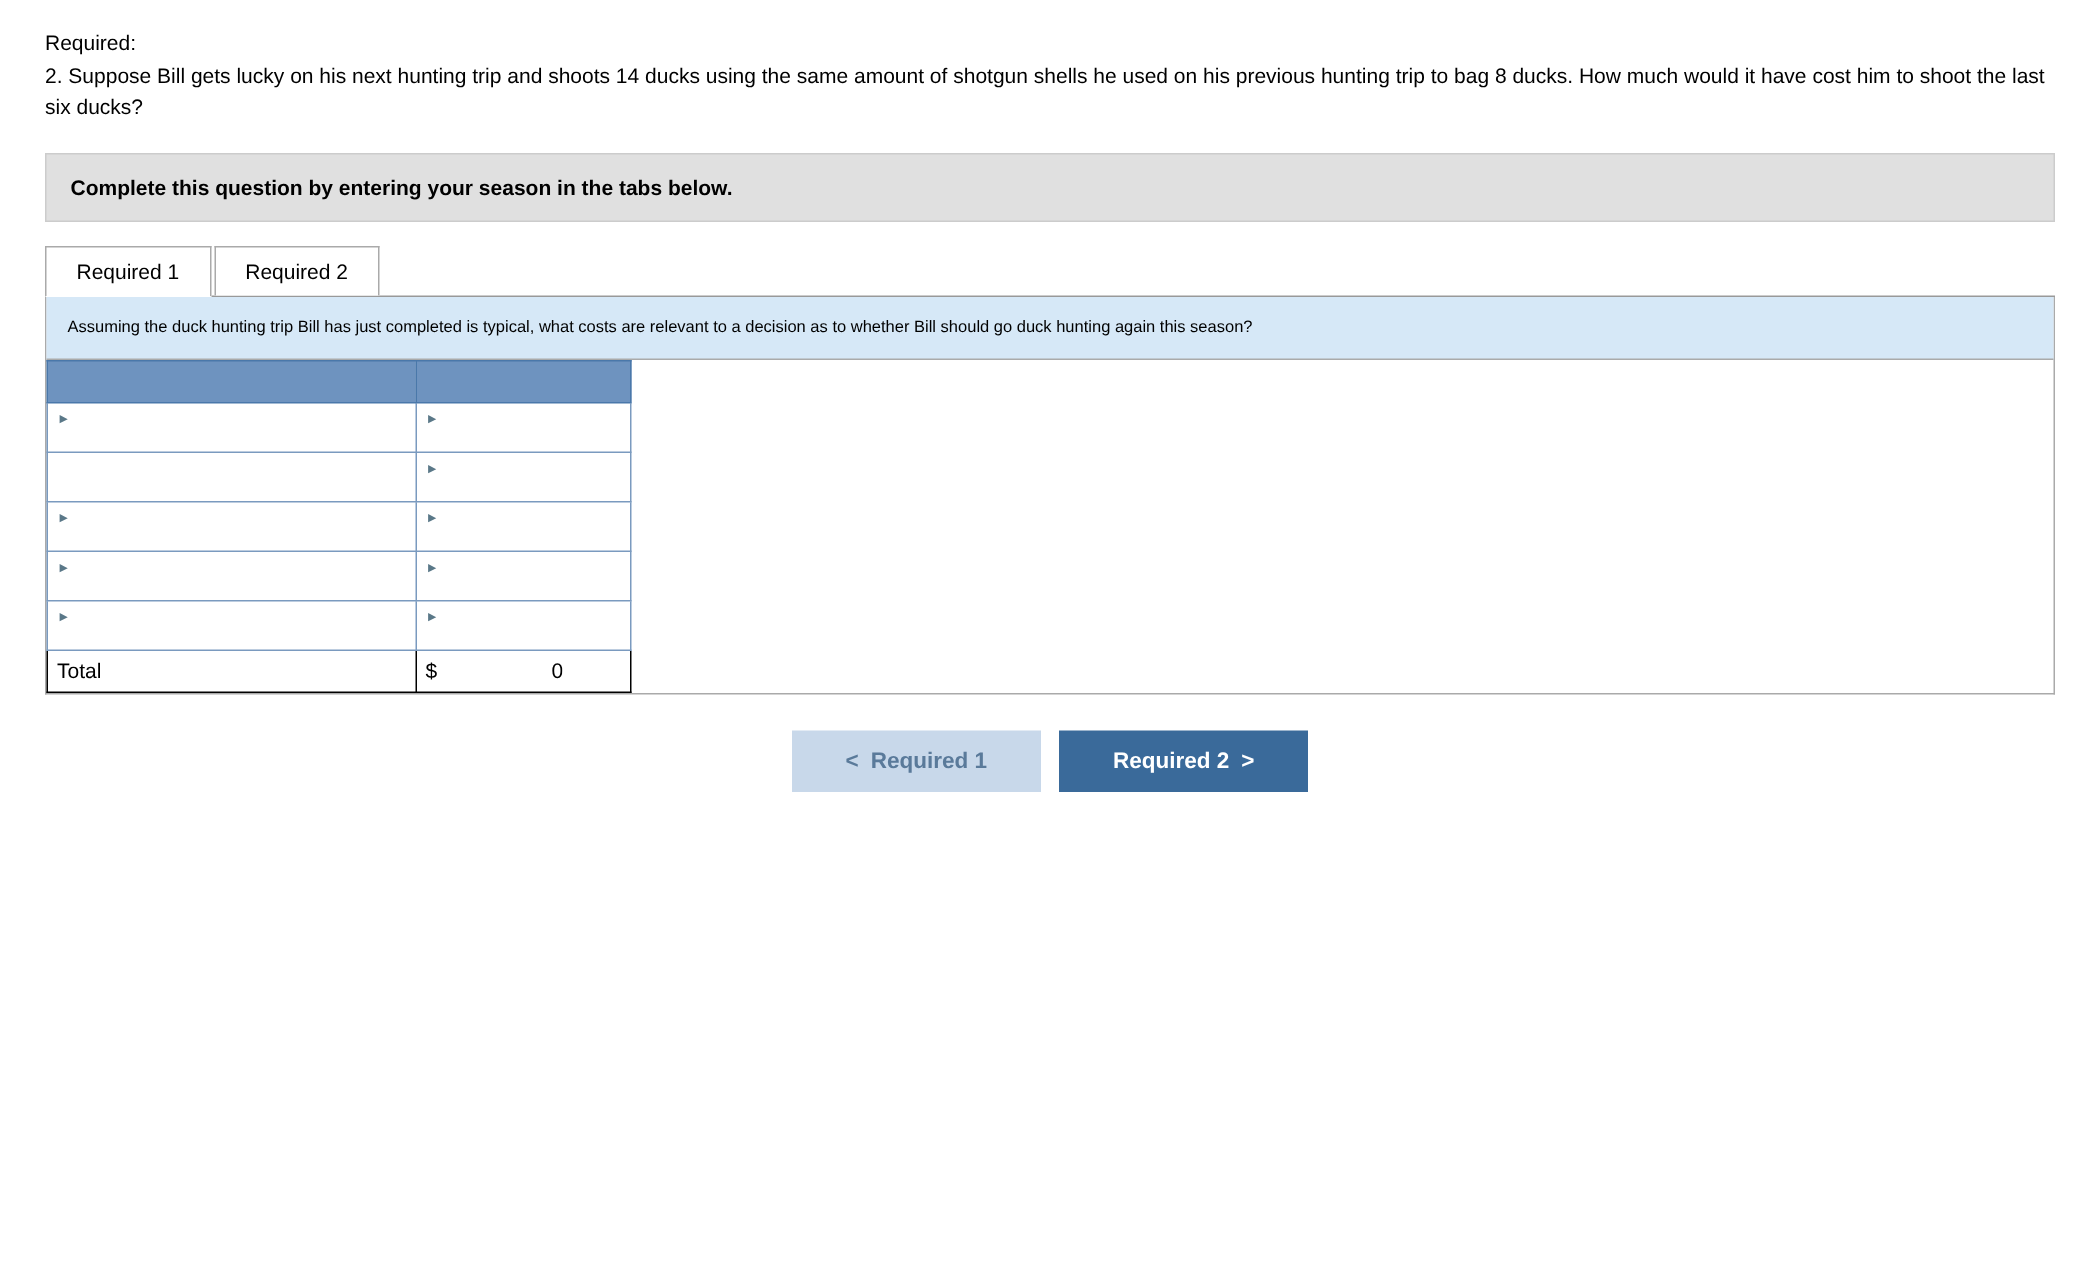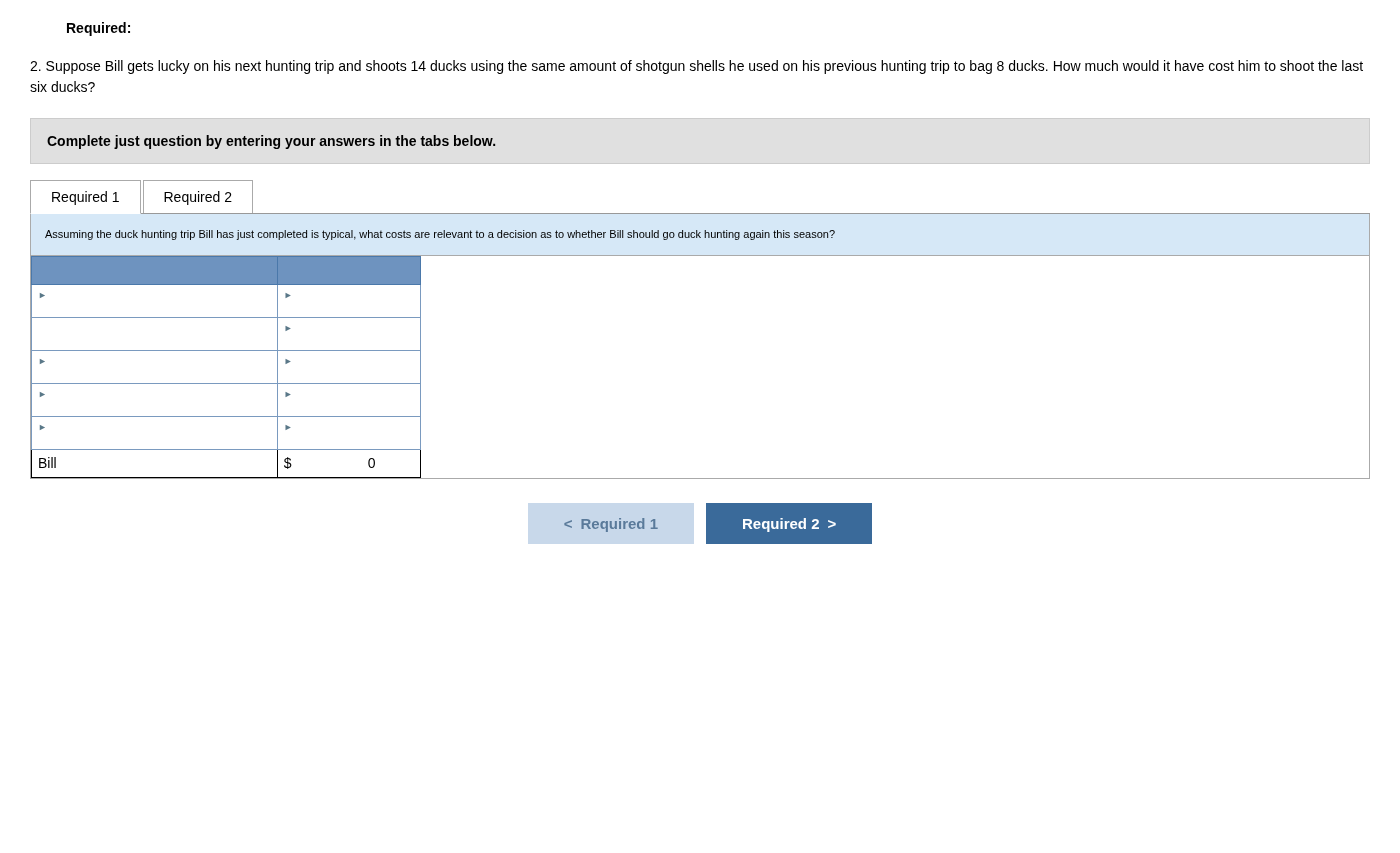--- a/index.html
+++ b/index.html
@@ -12,23 +12,22 @@
       font-family: Arial, sans-serif;
       font-size: 14px;
       background: #ffffff;
       color: #000000;
       padding: 20px 30px;
       width: 1400px;
       min-height: 853px;
     }
 
     .required-header {
-      font-weight: bold;
+      font-weight: normal;
       margin-bottom: 4px;
-      margin-left: 36px;
     }
 
     .question-text {
       line-height: 1.5;
       margin-bottom: 20px;
     }
 
     .instructions-box {
       background-color: #e0e0e0;
       padding: 14px 16px;
@@ -183,25 +182,25 @@
       font-size: 9px;
       color: #5a7888;
     }
   </style>
 </head>
 <body>
 
 <div class="required-header">Required:</div>
 
 <div class="question-text">
-  <div style="margin-top: 20px;">2. Suppose Bill gets lucky on his next hunting trip and shoots 14 ducks using the same amount of shotgun shells he used on his previous hunting trip to bag 8 ducks. How much would it have cost him to shoot the last six ducks?</div>
+  <div style="margin-top: 4px;">2. Suppose Bill gets lucky on his next hunting trip and shoots 14 ducks using the same amount of shotgun shells he used on his previous hunting trip to bag 8 ducks. How much would it have cost him to shoot the last six ducks?</div>
 </div>
 
 <div class="instructions-box">
-  <span>Complete just question by entering your answers in the tabs below.</span>
+  <span>Complete this question by entering your season in the tabs below.</span>
 </div>
 
 <div class="tabs-container">
   <div class="tab-row">
     <div class="tab active">
       <span>Required 1</span>
     </div>
     <div class="tab">
       <span>Required 2</span>
     </div>
@@ -266,21 +265,21 @@
             <span class="table-arrow">►</span>
             <input type="text" value="" style="">
           </td>
           <td class="col-value">
             <span class="table-arrow">►</span>
             <input type="text" value="" style="">
           </td>
         </tr>
         <tr class="total-row">
           <td class="col-label total-label">
-            <span>Bill</span>
+            <span>Total</span>
           </td>
           <td class="col-value">
             <div class="total-inner">
               <span>$</span>
               <input type="text" value="0" style="text-align: right; width: 80px; border: none; outline: none; font-size: 14px;">
             </div>
           </td>
         </tr>
       </tbody>
     </table>

